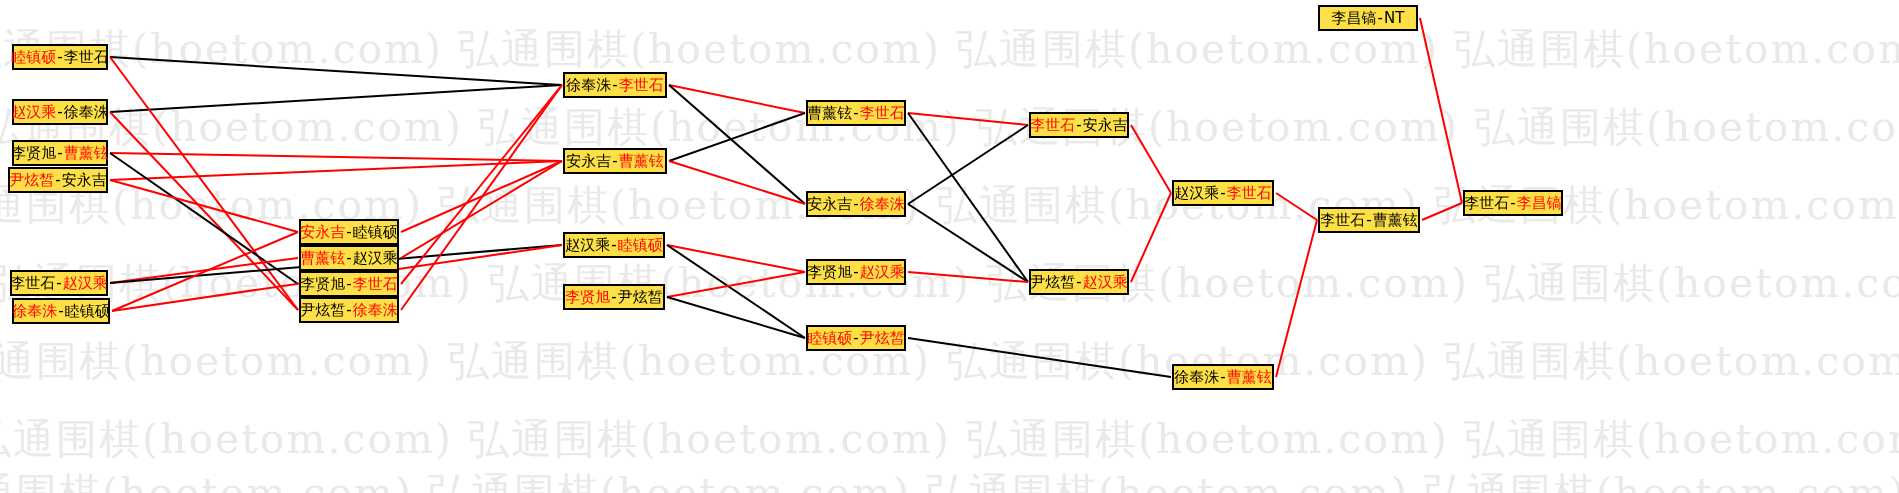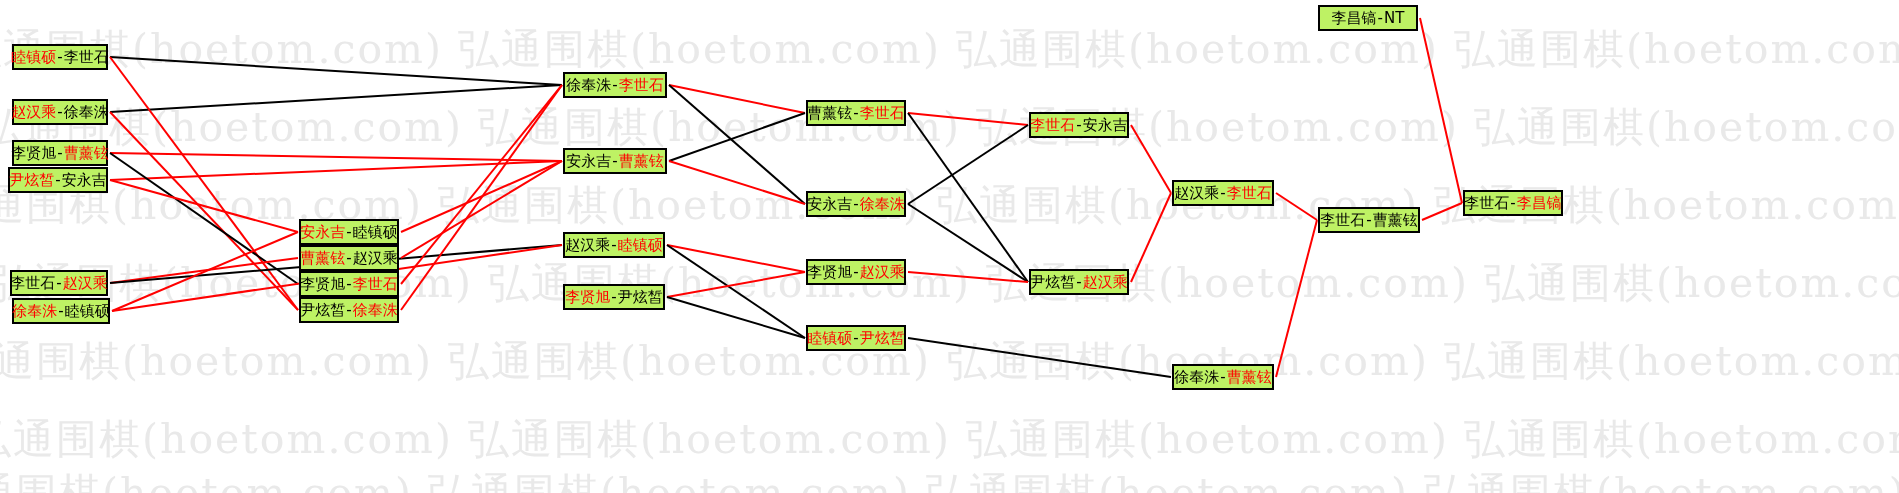--- a/index.html
+++ b/index.html
@@ -47,21 +47,21 @@
     position: absolute;
     left: 0; top: 0;
     width: 1899px;
     height: 493px;
     z-index: 2;
   }
   .node {
     position: absolute;
     box-sizing: border-box;
     border: 2px solid #000000;
-    background: #bef264;
+    background: #fde047;
     color: #000000;
     font-family: "DejaVu Sans", "Liberation Sans", sans-serif;
     font-size: 15px;
     line-height: 1;
     height: 26px;
     display: flex;
     align-items: center;
     justify-content: center;
     white-space: nowrap;
     padding: 0 5px;

